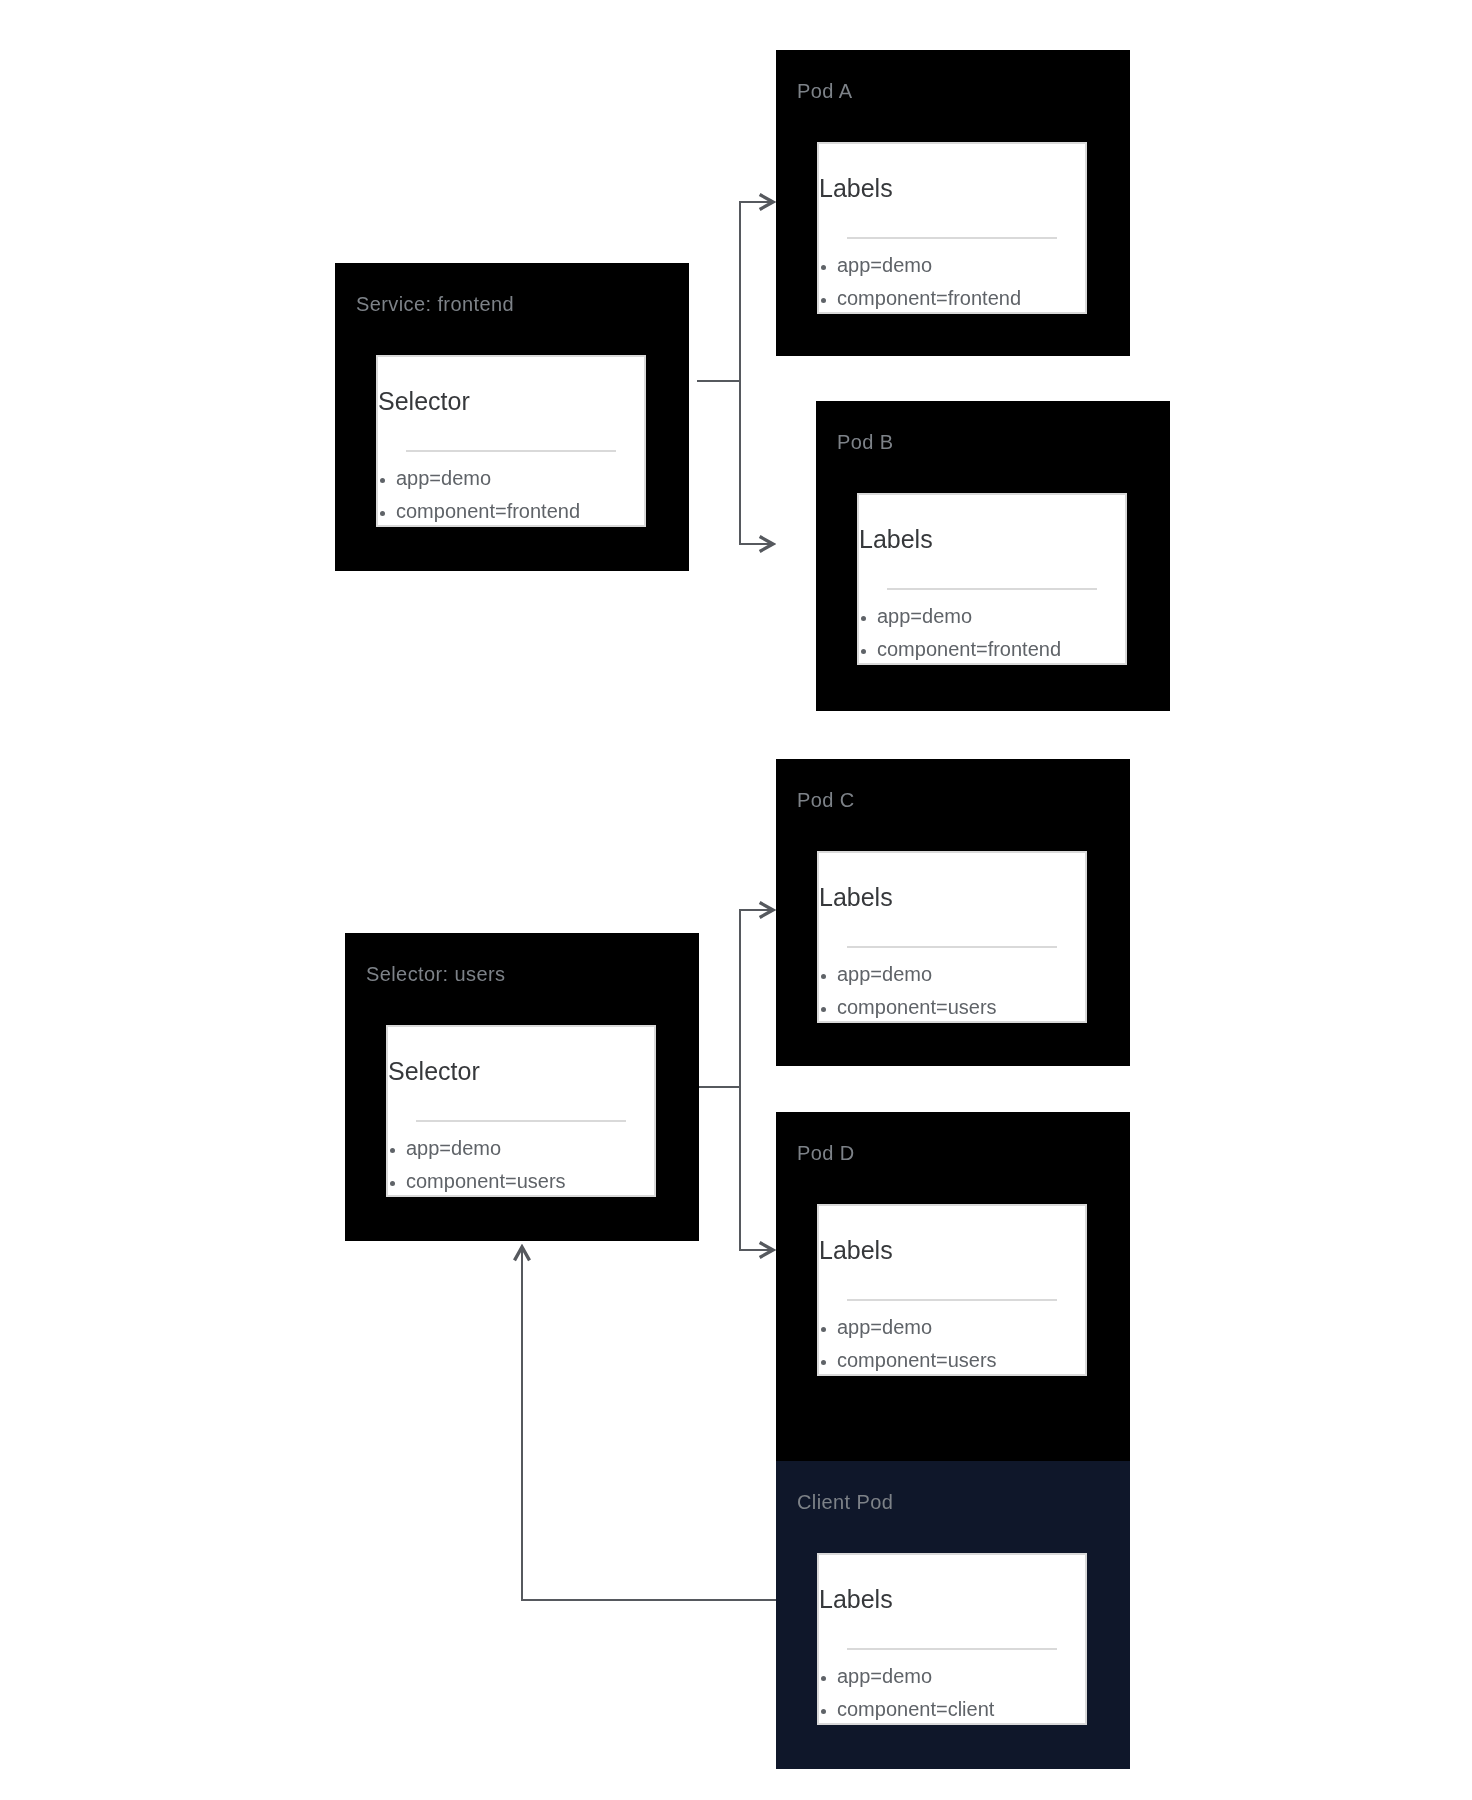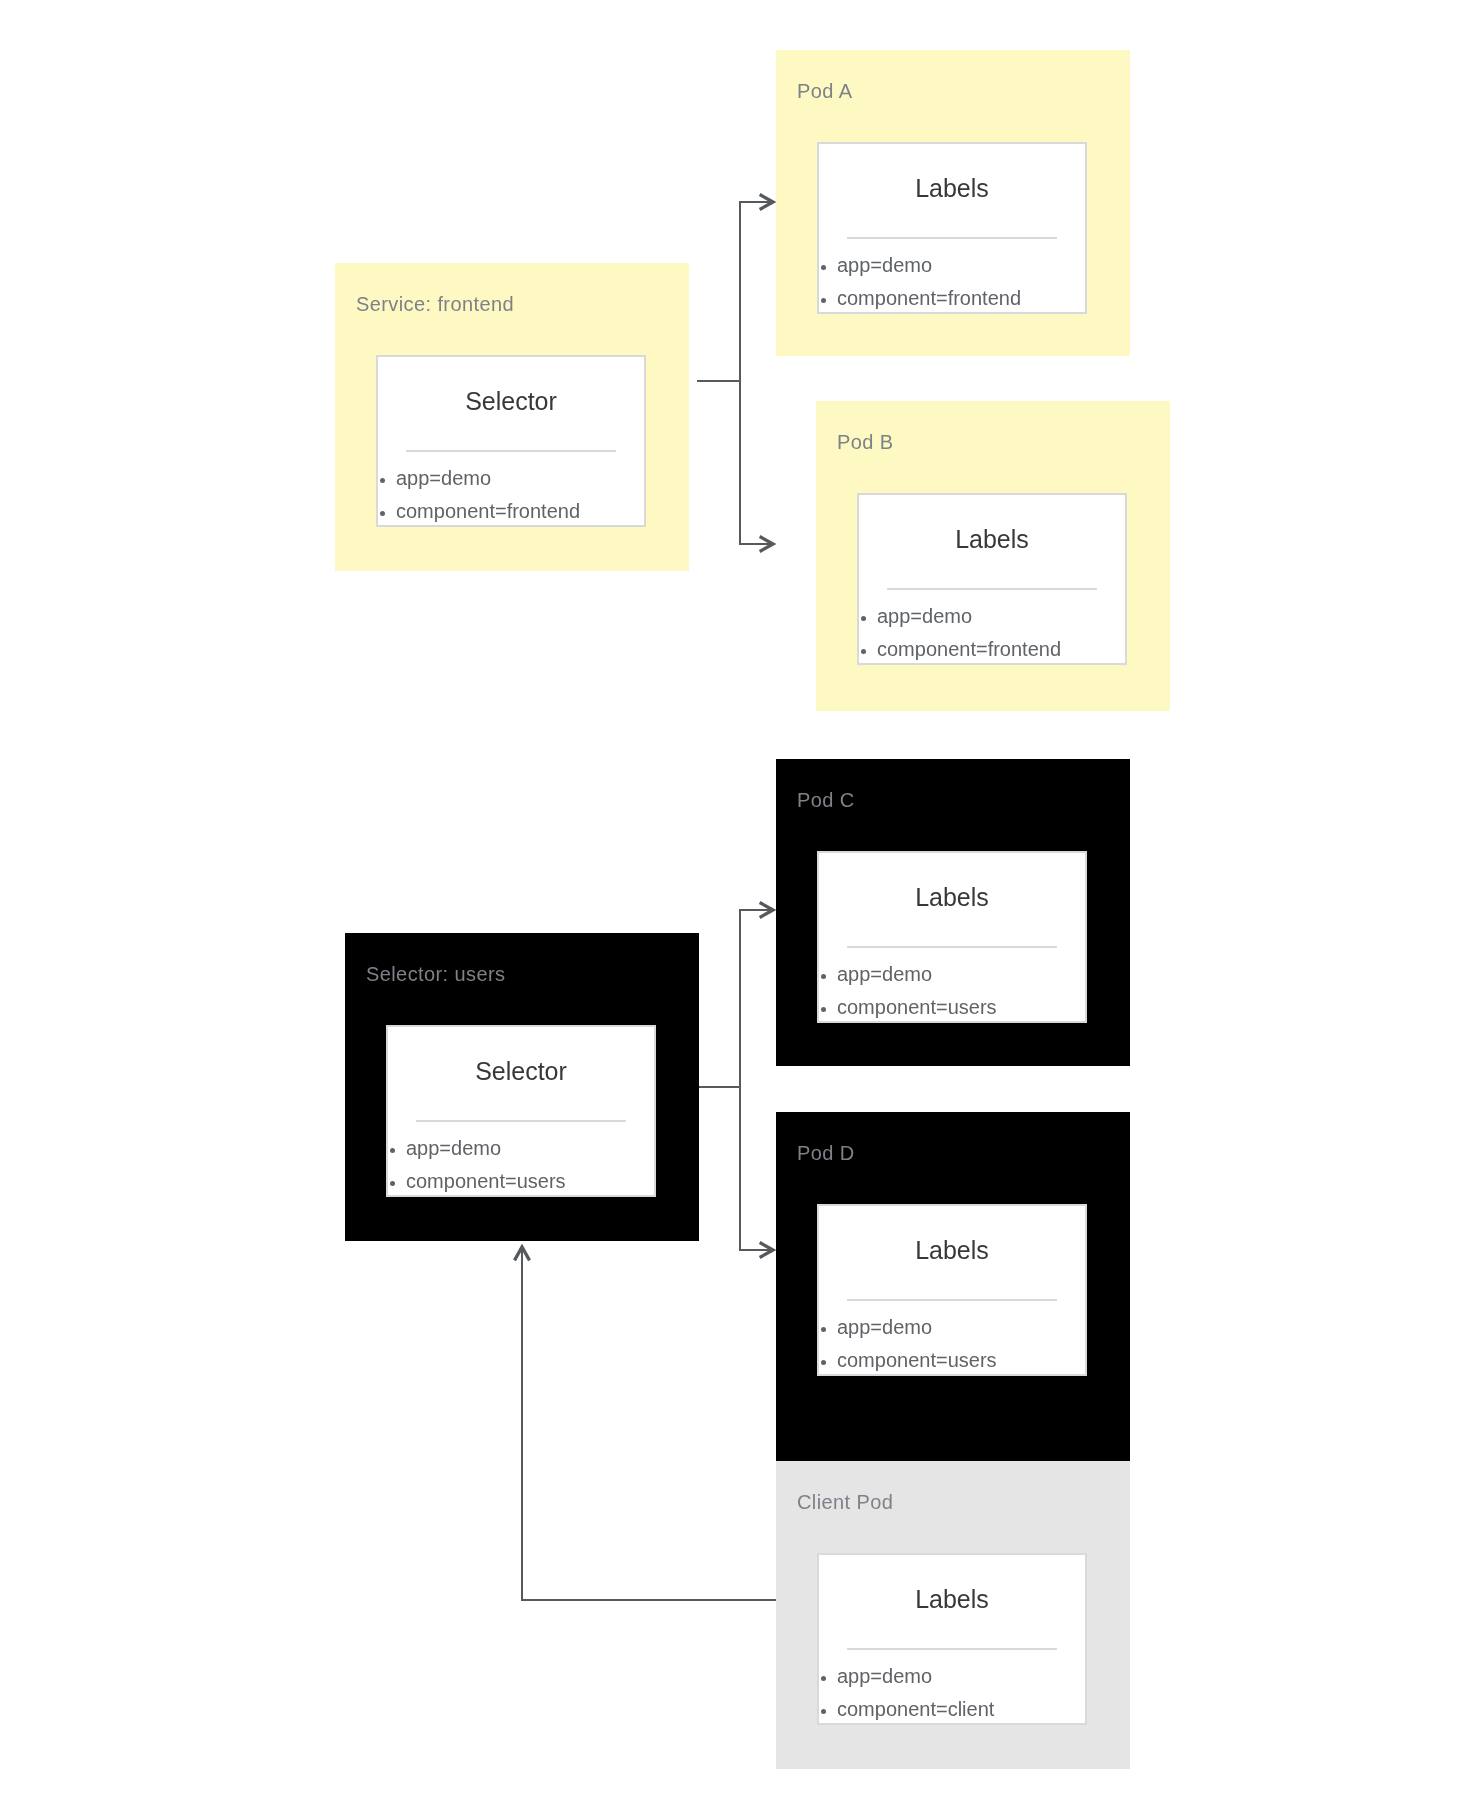--- a/index.html
+++ b/index.html
@@ -13,44 +13,44 @@
     width: 1472px;
     height: 1800px;
     background: #ffffff;
     overflow: hidden;
   }
   .node {
     position: absolute;
     width: 354px;
     height: 308px;
   }
-  .node.blue   { background: #fef9c3; }
+  .node.blue   { background: #000000; }
   .node.green  { background: #000000; text-decoration: underline; }
-  .node.purple { background: #e5e5e5; }
+  .node.purple { background: #0f172a; }
   .node-title {
     position: absolute;
     left: 21px;
     top: 30px;
     font-size: 20px;
     letter-spacing: 0.4px;
     color: #7d8288;
   }
   .card {
     position: absolute;
     left: 41px;
     top: 92px;
     width: 270px;
     height: 172px;
     background: #ffffff;
     border: 2px solid #d9d9d9;
     box-sizing: border-box;
   }
   .card-heading {
     padding-top: 30px;
-    text-align: center;
+    text-align: left;
     font-size: 25px;
     color: #36383b;
   }
   .card-divider {
     height: 2px;
     background: #d9d9d9;
     margin: 34px 28px 0 28px;
   }
   .card ul {
     margin: 12px 0 0 0;

